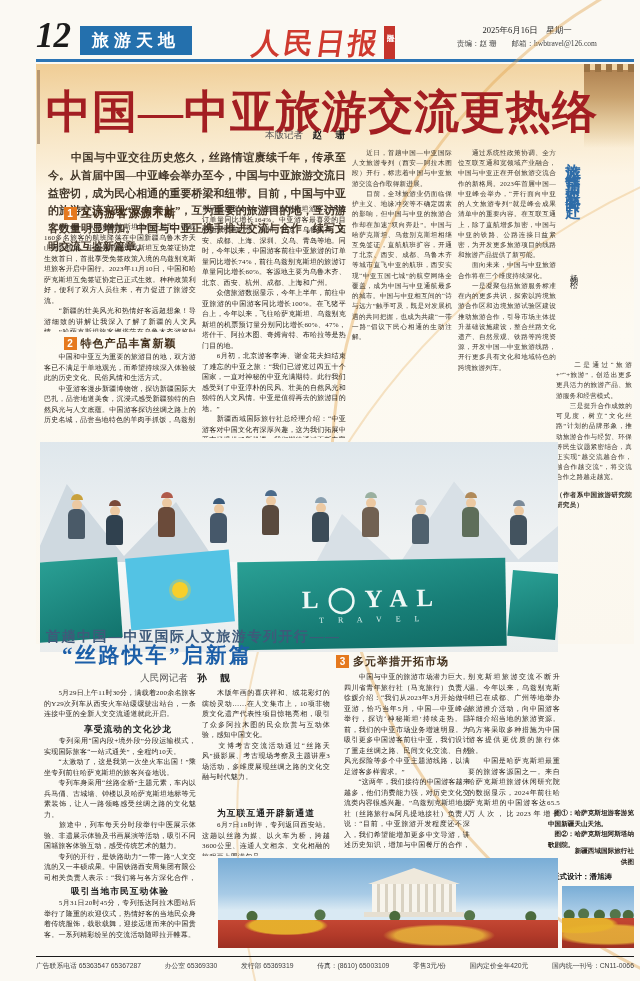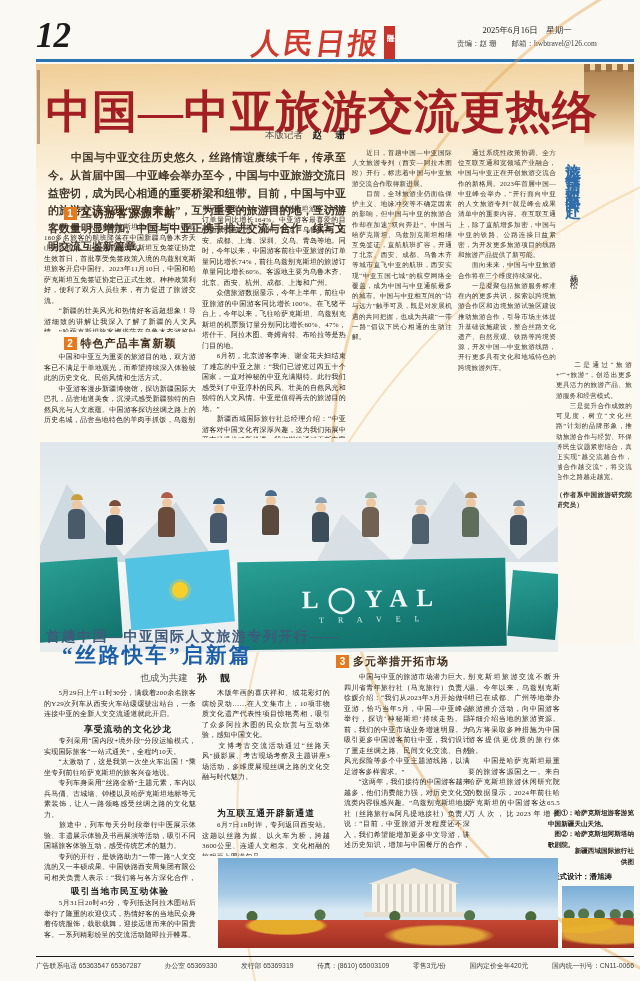--- a/index.html
+++ b/index.html
@@ -85,20 +85,21 @@
   .footrule{background:#1b1b1b;height:1px;}
   .footer{display:flex;justify-content:space-between;font-size:6.8px;color:#3c3c3c;
           font-family:"Liberation Sans",sans-serif;}
 </style>
 </head>
 <body>
 
 <div class="page">
 
   <div class="abs pagenum" style="left:36px;top:16px;">12</div>
+  <div class="abs secbox" style="left:80px;top:26px;">旅游天地</div>
   <div class="abs masthead" style="left:252px;top:24px;">人民日报</div>
   <div class="abs badge" style="left:384px;top:26px;height:30px;">海外版</div>
   <div class="abs dateblock" style="right:8px;top:24px;width:210px;text-align:center;">
     <div>2025年6月16日　星期一</div>
     <div class="sub">责编：赵 珊　　邮箱：hwbtravel@126.com</div>
   </div>
   <div class="abs rule" style="left:36px;top:59px;width:598px;"></div>
 
   <div class="abs banner" style="left:36px;top:64px;width:598px;height:580px;"></div>
   <div class="abs fortress" style="left:584px;top:70px;width:50px;height:78px;"></div>
@@ -208,21 +209,21 @@
     <div class="abs bannerflag" style="left:198px;top:118px;width:268px;height:88px;transform:rotate(-1deg);">
       <div class="brand">L◯YAL</div>
       <div class="brandsub">T R A V E L</div>
     </div>
     <div class="abs tealflag" style="left:470px;top:130px;width:48px;height:66px;transform:rotate(5deg);"></div>
   </div>
 
   <div class="abs kicker" style="left:46px;top:628px;">首趟中国—中亚国际人文旅游专列开行——</div>
   <div class="abs head2" style="left:62px;top:641px;">“丝路快车”启新篇</div>
   <div class="abs byline" style="left:46px;top:672px;width:280px;">
-    <span>也成为共建</span>　<b>孙　靓</b>
+    <span>人民网记者</span>　<b>孙　靓</b>
   </div>
 
   <div class="abs flow" style="left:44px;top:688px;width:152px;height:34px;">　　5月29日上午11时30分，满载着200余名旅客的Y29次列车从西安火车站缓缓驶出站台，一条连接中亚的全新人文交流通道就此开启。</div>
   <div class="abs subhead" style="left:52px;top:724px;width:152px;">享受流动的文化沙龙</div>
   <div class="abs flow" style="left:44px;top:736px;width:152px;height:146px;">　　专列采用“国内段+境外段”分段运输模式，实现国际旅客“一站式通关”，全程约10天。
 　　“太激动了，这是我第一次坐火车出国！”乘坐专列前往哈萨克斯坦的旅客兴奋地说。
 　　专列车身采用“丝路金桥”主题元素，车内以兵马俑、古城墙、钟楼以及哈萨克斯坦地标等元素装饰，让人一路领略感受丝绸之路的文化魅力。
 　　旅途中，列车每天分时段举行中医展示体验、非遗展示体验及书画展演等活动，吸引不同国籍旅客体验互动，感受传统艺术的魅力。
 　　专列的开行，是铁路助力“一带一路”人文交流的又一丰硕成果。中国铁路西安局集团有限公司相关负责人表示：“我们将与各方深化合作，将专列打造成中国与中亚文化交流的‘流动名片’，助力中国与中亚国家民心相通的‘快车’。”</div>
   <div class="abs subhead" style="left:44px;top:886px;width:152px;">吸引当地市民互动体验</div>

